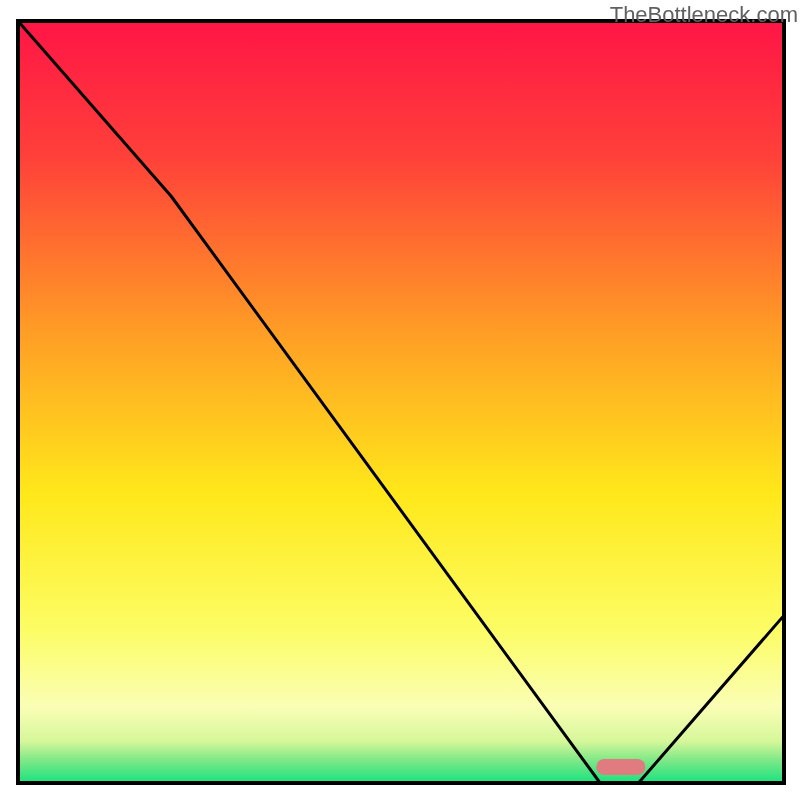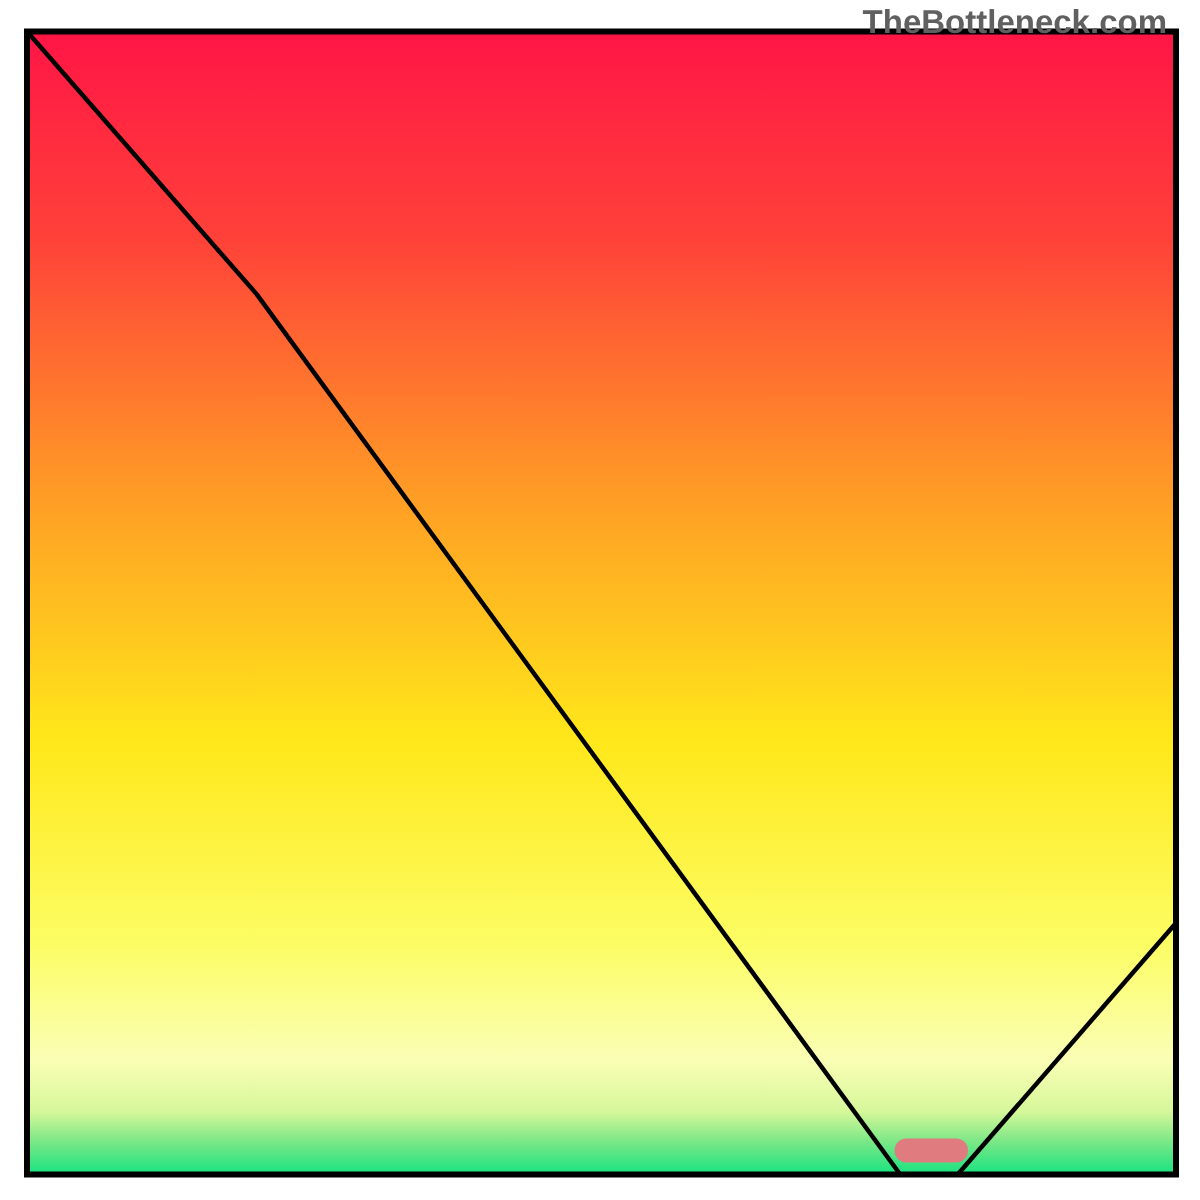--- a/index.html
+++ b/index.html
@@ -11,24 +11,24 @@
     font-family: Arial, Helvetica, sans-serif;
   }
   .container {
     width: 800px;
     height: 800px;
     position: relative;
   }
   .watermark {
     position: absolute;
     top: 2px;
-    right: 22px;
+    right: 2px;
     color: #606060;
     font-size: 22px;
-    font-weight: bold;
+    font-weight: normal;
     z-index: 20;
   }
   svg {
     position: absolute;
     top: 0;
     left: 0;
   }
 </style>
 </head>
 <body>

